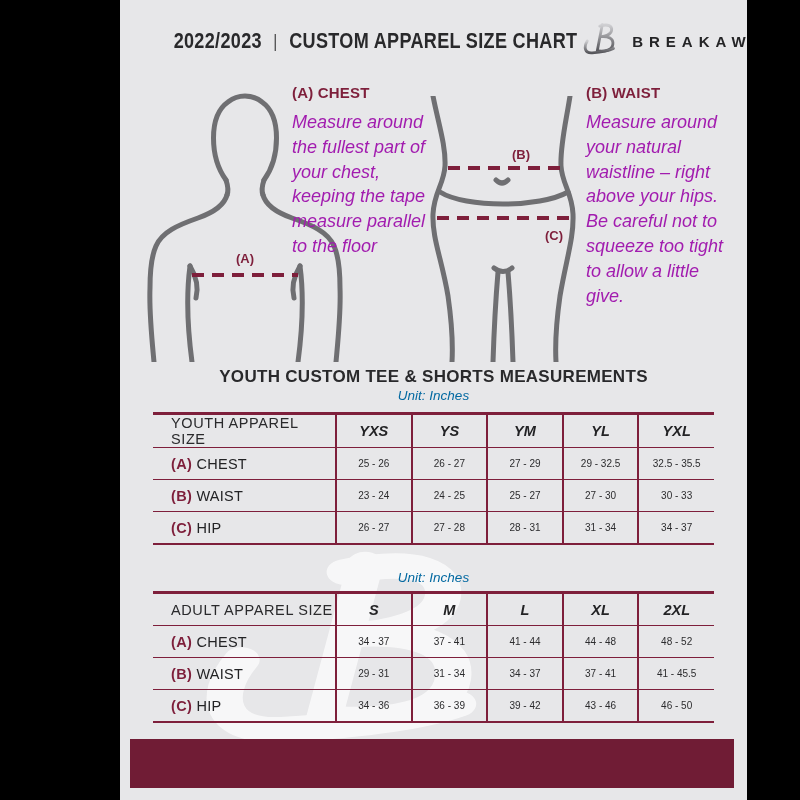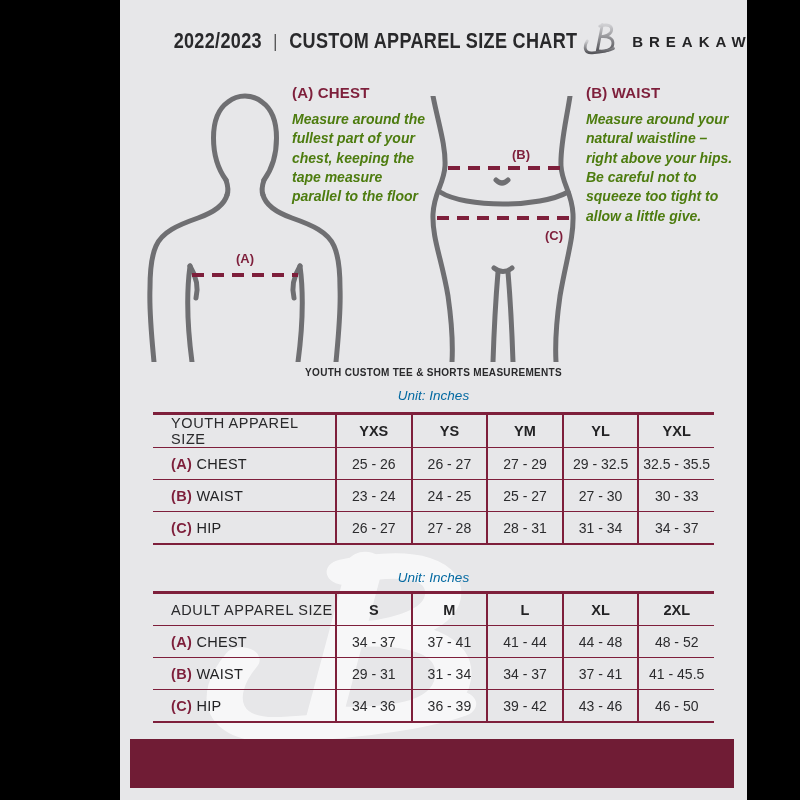--- a/index.html
+++ b/index.html
@@ -9,52 +9,52 @@
   
   .hdr{position:absolute;top:22px;left:0;width:100%;display:flex;justify-content:center;align-items:center;}
   .hdr-main{display:flex;align-items:center;gap:12px;font-size:22px;font-weight:bold;color:#29292b;letter-spacing:.4px;transform:scaleX(.82);transform-origin:right center;white-space:nowrap;}
   .hdr-sep{font-weight:400;font-size:19px;color:#4a4a4c;padding:0 2px;}
   .brand{display:flex;align-items:center;gap:11px;margin-left:4px;}
   .brand-name{font-size:15px;font-weight:bold;letter-spacing:6px;color:#242426;white-space:nowrap;}
 
   
   .sec{position:absolute;}
   .sec h3{margin:0 0 9px;font-size:15px;font-weight:800;color:#7e1f3b;letter-spacing:.2px;}
-  .sec p{margin:0;font-size:14px;line-height:1.38;font-style:italic;color:#4d7c0f;white-space:pre-line;font-weight:bold;}
+  .sec p{margin:0;font-size:18px;line-height:1.38;font-style:italic;color:#a21caf;white-space:pre-line;}
   .sec-a{left:172px;top:84px;width:142px;}
   .sec-b{left:466px;top:84px;width:154px;}
   .sec-c{left:466px;top:221px;width:158px;}
 
   
   .fig{position:absolute;}
   .fig path{fill:none;stroke:#6f6f72;stroke-width:5;stroke-linecap:round;}
   .fig .dash{stroke:#7e1f3b;stroke-width:4;stroke-dasharray:12 8;stroke-linecap:butt;}
   .fig text{font:700 13px "Liberation Sans",sans-serif;fill:#7e1f3b;}
   .fig-upper{left:20px;top:82px;}
   .fig-lower{left:300px;top:96px;}
 
   
   .watermark{position:absolute;left:70px;top:550px;opacity:.7;}
   .watermark path{fill:none;stroke:#ffffff;stroke-width:7;stroke-linecap:round;}
 
   
-  .t-title{position:absolute;left:0;width:100%;text-align:center;font-weight:bold;font-size:10px;color:#29292b;letter-spacing:.3px;}
+  .t-title{position:absolute;left:0;width:100%;text-align:center;font-weight:bold;font-size:17px;color:#29292b;letter-spacing:.3px;}
   .t-unit{position:absolute;left:0;width:100%;text-align:center;font-size:13.5px;font-style:italic;color:#0369a1;}
   .yt-title{top:367px;} .yt-unit{top:388px;}
   .at-title{top:549px;} .at-unit{top:570px;}
   table.size{position:absolute;left:33px;width:561px;border-collapse:collapse;table-layout:fixed;
     border-top:3px solid #7e1f3b;border-bottom:2px solid #7e1f3b;}
   table.yt{top:412px;} table.at{top:591px;}
   table.size th,table.size td{height:31px;padding:0;text-align:center;vertical-align:middle;border-bottom:1.5px solid #7e1f3b;}
   table.size tr:last-child td{border-bottom:none;}
   table.size .vline{border-left:2px solid #7e1f3b;}
   table.size th.lbl{font-weight:400;font-size:14.5px;color:#2a2a2c;letter-spacing:.6px;}
   table.size .lbl{text-align:left;padding-left:18px;width:182px;}
-  table.size thead th.sz{font-weight:bold;font-size:14.5px;color:#232325;}
-  table.size td{font-size:14px;color:#2c2c2e;}
+  table.size thead th.sz{font-weight:bold;font-size:14.5px;color:#232325;font-style:italic;}
+  table.size td{font-size:10px;color:#2c2c2e;}
   table.size td.lbl{font-size:14.5px;color:#232325;letter-spacing:.3px;}
   .pfx{color:#7e1f3b;font-weight:bold;}
 
   
   .footer-bar{position:absolute;left:10px;top:739px;width:604px;height:49px;background:#701c35;}
 </style>
 </head>
 <body>
 
 <div class="page">

